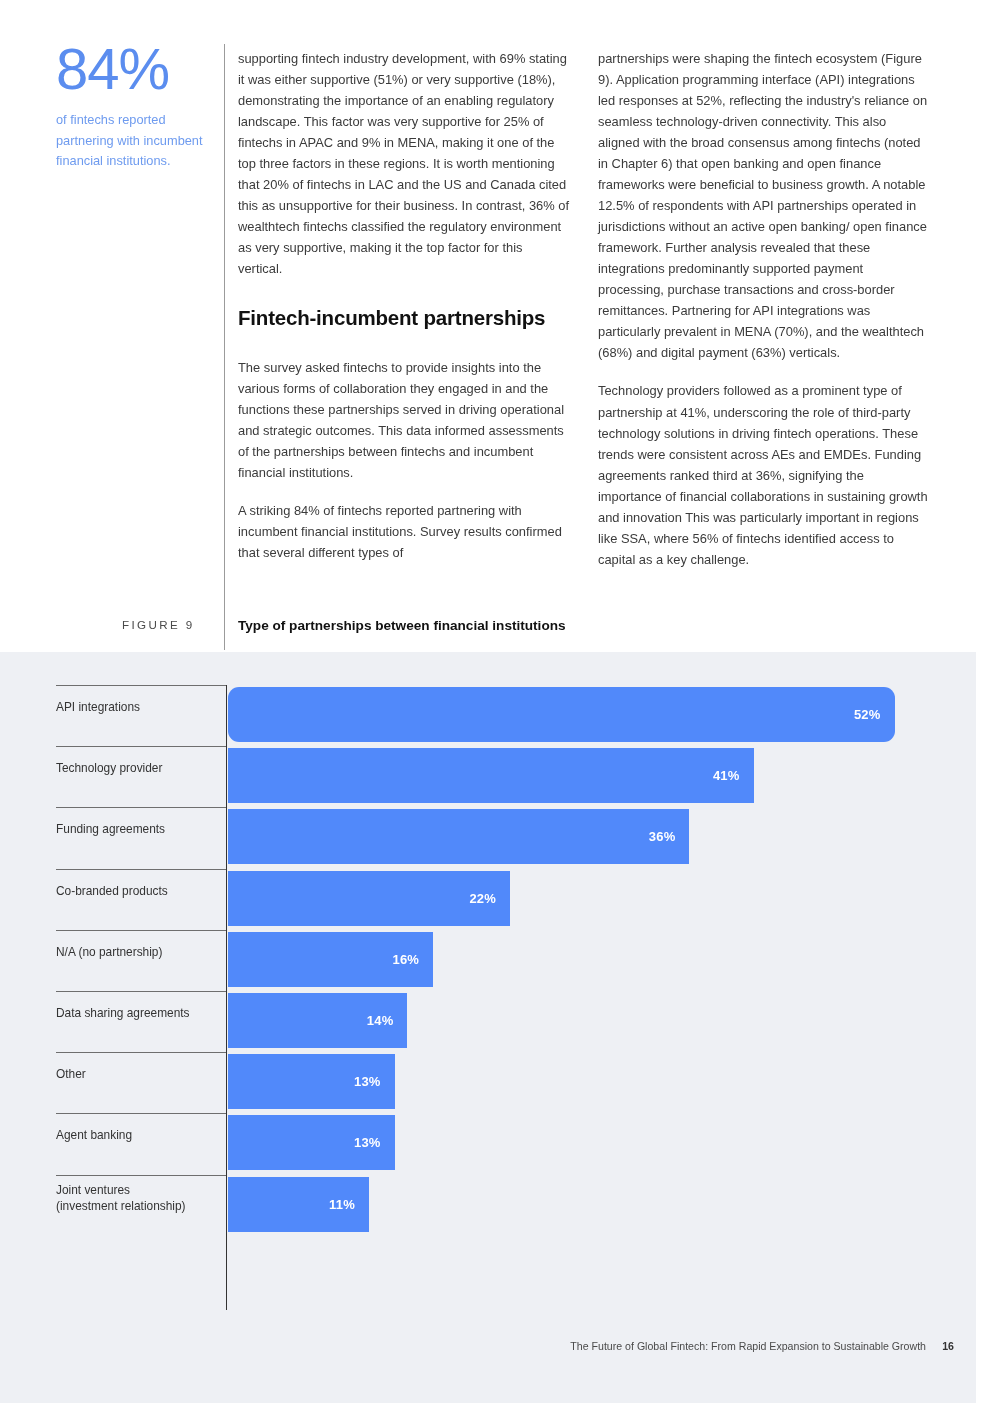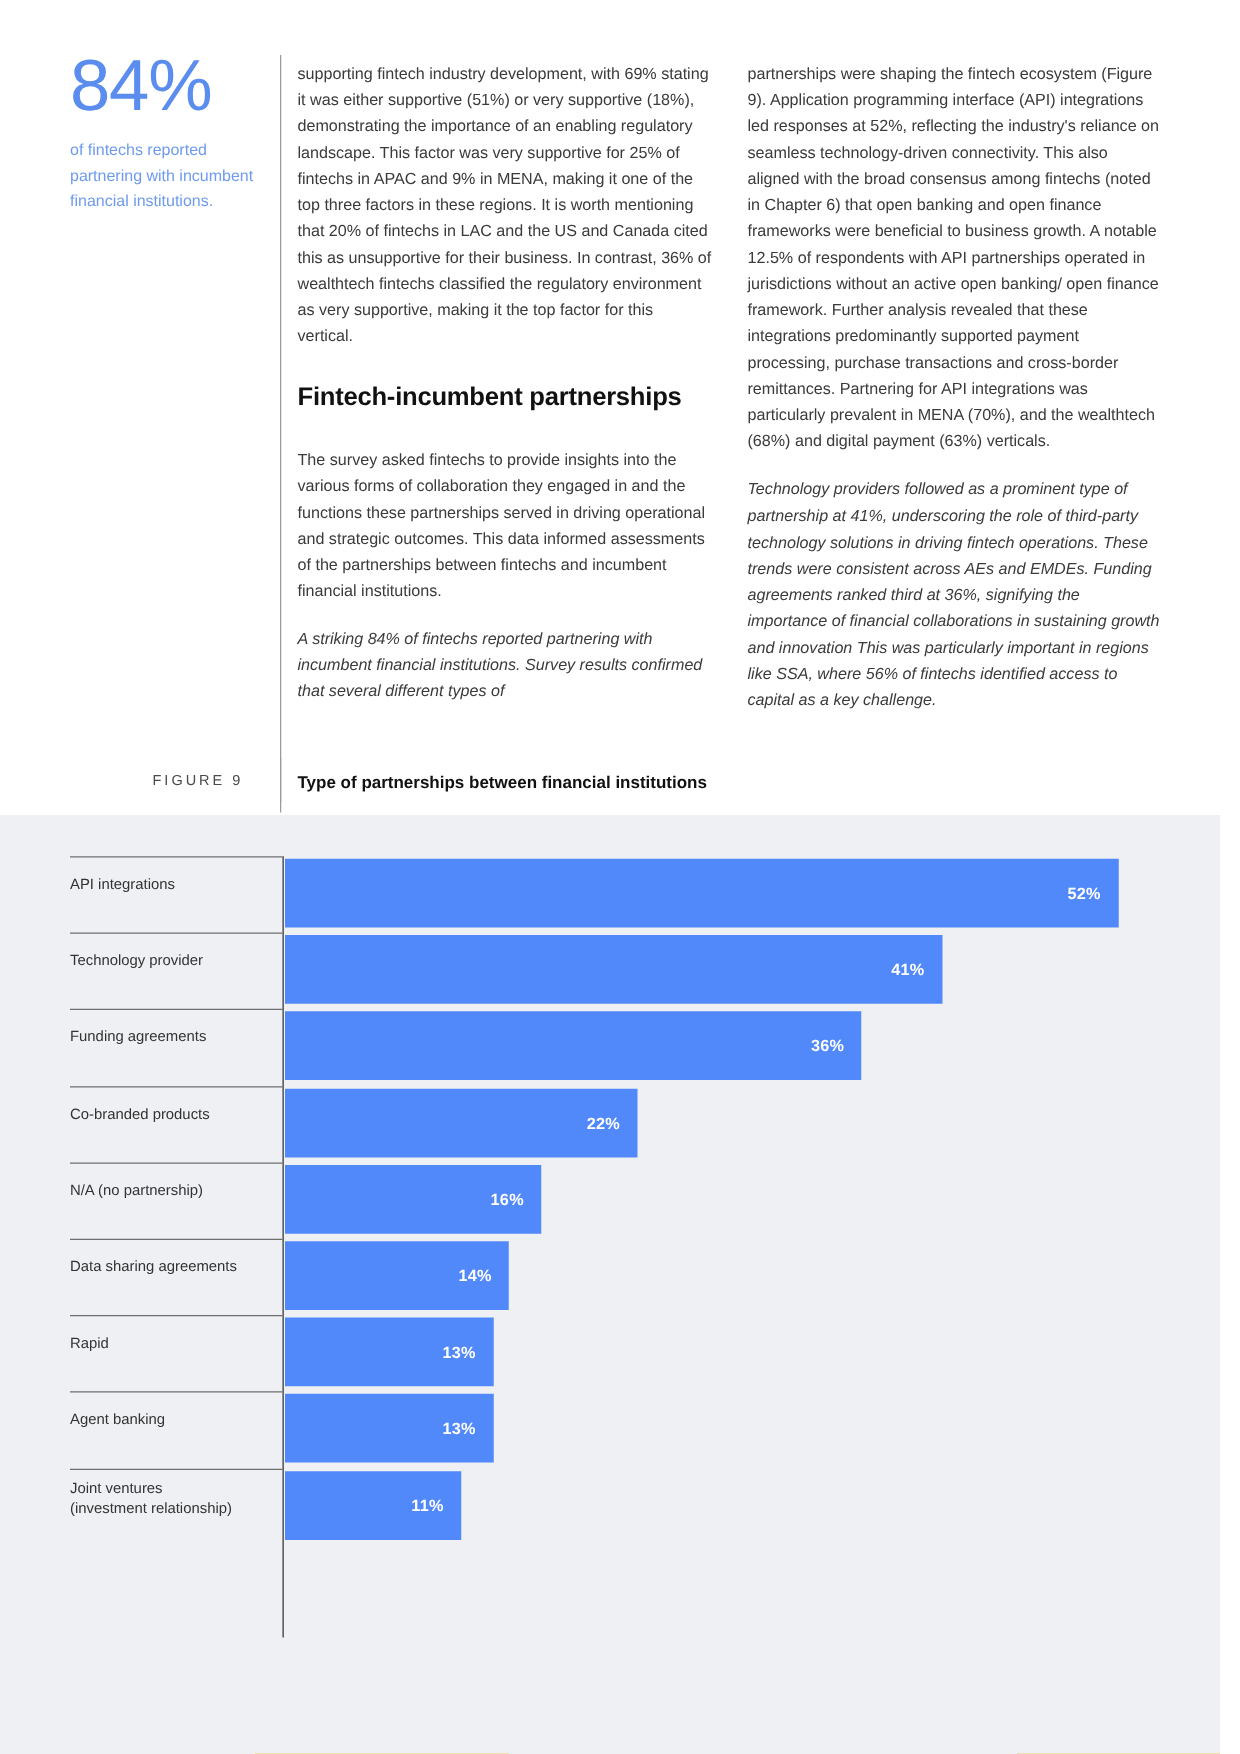--- a/index.html
+++ b/index.html
@@ -24,21 +24,21 @@
     margin-top: 12px; font-size: 12.8px; line-height: 1.62; color:#6E9BEF;
   }
 
   .vrule {
     position:absolute; left:224px; top:44px; width:1px; height:598px;
     background:#9b9b9b;
   }
 
   .col { position:absolute; font-size:12.9px; line-height:1.63; color:#3b3b3b; }
   .col p { margin-bottom: 17px; }
-  .col p:last-child { margin-bottom: 0; font-style: italic; }
+  .col p:last-child { margin-bottom: 0; }
   .col-left  { left:238px; top:48px;  width:332px; }
   .col-right { left:598px; top:48px;  width:330px; }
 
   h2.section-heading {
     font-size: 20.5px; font-weight: 700; color:#111; margin: 22px 0 22px 0;
     letter-spacing: -0.2px;
   }
 
   
   .figure-caption { position:absolute; left:0; top:604px; width:992px; height:48px;padding-left:14px; }
@@ -126,21 +126,21 @@
   </div>
   <div class="figure-divider"></div>
 
   <div class="chart-area">
     <div class="chart-inner">
       <div class="axis-line"></div>
       <div class="rows" id="chart-rows">
           <div class="row">
             <div class="sep"></div>
             <div class="cat-label">API integrations</div>
-            <div class="bar" style="width: 666.545px; background: rgb(81, 137, 250);">
+            <div class="bar" style="width: 666.545px; background: rgb(81, 137, 250); border-radius: 11px;">
               <span class="val" style="color: rgb(255, 255, 255);">52%</span>
             </div>
           </div>
           <div class="row">
             <div class="sep"></div>
             <div class="cat-label">Technology provider</div>
             <div class="bar" style="width: 525.545px; background: rgb(81, 137, 250);">
               <span class="val" style="color: rgb(255, 255, 255);">41%</span>
             </div>
           </div>
@@ -167,21 +167,21 @@
           </div>
           <div class="row">
             <div class="sep"></div>
             <div class="cat-label">Data sharing agreements</div>
             <div class="bar" style="width: 179.455px; background: rgb(81, 137, 250);">
               <span class="val" style="color: rgb(255, 255, 255);">14%</span>
             </div>
           </div>
           <div class="row">
             <div class="sep"></div>
-            <div class="cat-label">Rapid</div>
+            <div class="cat-label">Other</div>
             <div class="bar" style="width: 166.636px; background: rgb(81, 137, 250);">
               <span class="val" style="color: rgb(255, 255, 255);">13%</span>
             </div>
           </div>
           <div class="row">
             <div class="sep"></div>
             <div class="cat-label">Agent banking</div>
             <div class="bar" style="width: 166.636px; background: rgb(81, 137, 250);">
               <span class="val" style="color: rgb(255, 255, 255);">13%</span>
             </div>
@@ -190,14 +190,18 @@
             <div class="sep"></div>
             <div class="cat-label">Joint ventures<br><span>(investment relationship)</span></div>
             <div class="bar" style="width: 141px; background: rgb(81, 137, 250);">
               <span class="val" style="color: rgb(255, 255, 255);">11%</span>
             </div>
           </div>
         </div>
     </div>
   </div>
 
+  <div class="footer">
+    <div class="footer-text">The Future of Global Fintech: From Rapid Expansion to Sustainable Growth</div>
+    <div class="footer-page">16</div>
+  </div>
 
 </div>
 
 </body></html>

